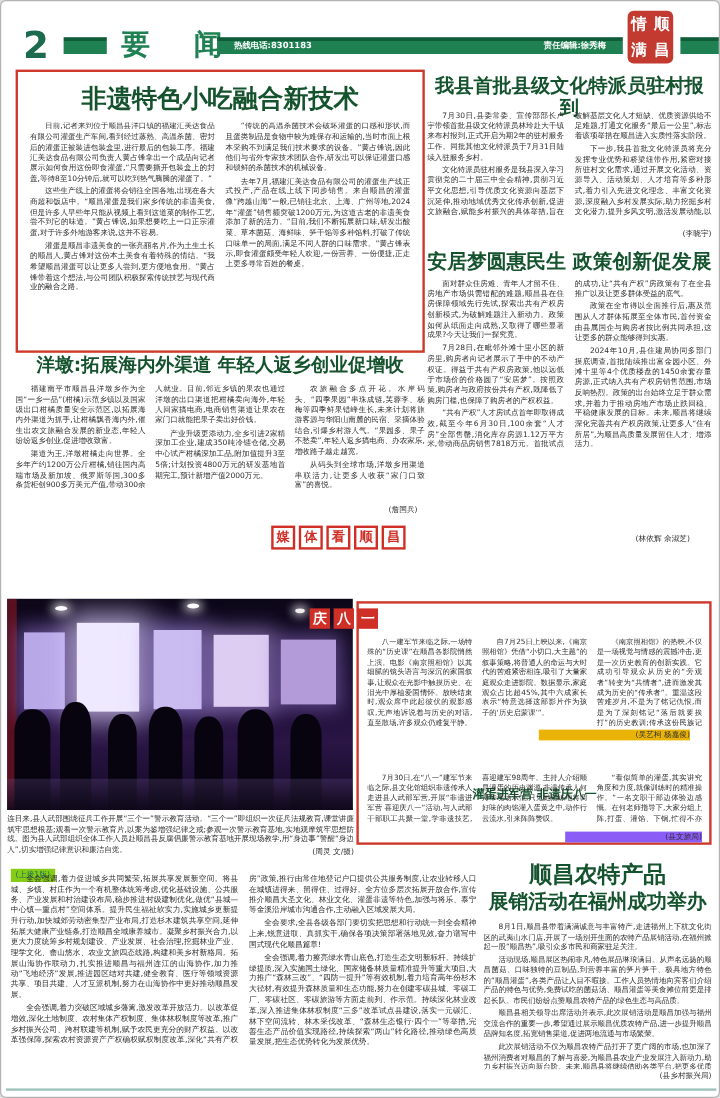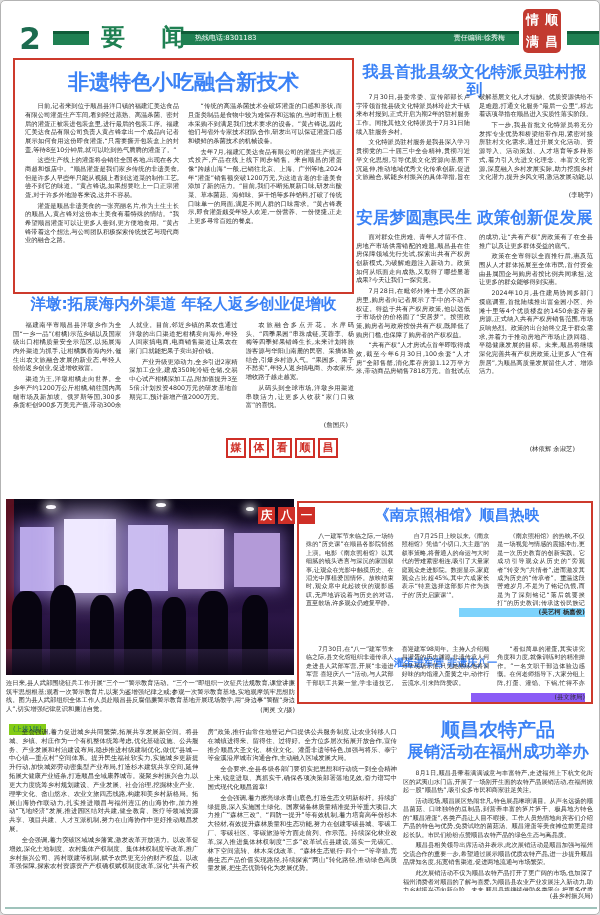--- a/index.html
+++ b/index.html
@@ -1,32 +1,32 @@
 <!DOCTYPE html>
 <html><head>
 <meta charset="utf-8">
 <style>
   html,body{margin:0;padding:0;background:#dcdcdc;font-family:"DejaVu Sans","Liberation Sans",sans-serif;}
   .page{position:relative;width:600px;height:915px;margin:0 auto;background:#ffffff;border:1px solid #b3b3b3;border-radius:5px;overflow:hidden;box-sizing:border-box;}
   .abs{position:absolute;}
   .grn{background:linear-gradient(180deg,#0f5c38 0%,#0f5c38 22%,#1f8052 22%,#1f8052 100%);}
-  .hl{font-weight:bold;color:#3b82f6;text-align:center;line-height:1.15;}
+  .hl{font-weight:bold;color:#14532d;text-align:center;line-height:1.15;}
   .bt{font-size:6.3px;line-height:1.38;color:#2e2e2e;text-align:justify;overflow:hidden;}
   .bt p{margin:0 0 2px 0;text-indent:2em;}
   .c2{column-count:2;column-gap:9px;}
   .c3{column-count:3;column-gap:8px;}
   .byline{font-size:6.4px;color:#2e2e2e;text-align:right;}
   .redbox{border:2px solid #cd3a2c;box-sizing:border-box;background:#fff0;}
   .badge-outline{display:flex;gap:3px;background:#ffffff;padding:1px;}
   .badge-outline span{width:16px;height:16px;border:2px solid #cf2f27;color:#cf2f27;font-weight:bold;font-size:11px;line-height:16px;text-align:center;display:block;background:#fff;}
   .badge-solid{display:flex;gap:3px;}
   .badge-solid span{width:17px;height:17px;background:#cf2f27;color:#ffffff;font-weight:bold;font-size:11.5px;line-height:17px;text-align:center;display:block;}
   .motto{background:#cf2f27;color:#ffffff;font-weight:bold;font-size:13.5px;text-align:center;letter-spacing:1px;line-height:27px;}
   .seal{width:38px;height:44px;background:#c23a30;border-radius:5px;display:grid;grid-template-columns:1fr 1fr;align-items:center;justify-items:center;color:#fff;font-weight:bold;font-size:13px;font-family:"DejaVu Serif","Liberation Serif",serif;}
-  .bar-text{color:#ffffff;font-size:7px;font-weight:normal;line-height:14px;}
+  .bar-text{color:#ffffff;font-size:7px;font-weight:bold;line-height:14px;}
   .tag{display:inline-block;background:#84cc16;color:#1c6b5e;font-size:6.5px;padding:1px 4px;}
   .fig{position:absolute;background:#070410;border-radius:45% 45% 0 0 / 22% 22% 0 0;}
   .scr{position:absolute;}
 </style>
 </head>
 <body>
 
 <div class="page">
 
   <div class="abs" style="left:10px;top:18px;width:38px;height:38px;font-size:31px;font-weight:bold;color:#1c6b4f;text-align:center;line-height:38px;">2</div>
@@ -113,27 +113,26 @@
     <p style="text-indent:0;">连日来,县人武部围绕征兵工作开展“三个一”警示教育活动。“三个一”即组织一次征兵法规教育,课堂讲廉筑牢思想根基;观看一次警示教育片,以案为鉴增强纪律之戒;参观一次警示教育基地,实地观摩筑牢思想防线。图为县人武部组织全体工作人员赴顺昌县反腐倡廉警示教育基地开展现场教学,用“身边事”警醒“身边人”,切实增强纪律意识和廉洁自觉。</p>
   </div>
   <div class="abs byline" style="left:200px;top:705px;width:94px;background:#fff;">(周灵 文/摄)</div>
 
   <div class="abs redbox" style="left:296px;top:500px;width:296px;height:203px;"></div>
   <div class="abs badge-solid" style="left:257px;top:506px;">
     <span>庆</span>
     <span>八</span>
     <span>一</span>
   </div>
-  <div class="abs hl" style="left:330px;top:506px;width:252px;font-size:15px;">《南京照相馆》顺昌热映</div>
   <div class="abs bt c3" style="left:305px;top:531px;width:279px;height:76px;font-size:6.1px;">
     <p>八一建军节来临之际,一场特殊的“历史课”在顺昌各影院悄然上演。电影《南京照相馆》以其细腻的镜头语言与深沉的家国叙事,让观众在光影中触摸历史、在泪光中厚植爱国情怀。放映结束时,观众席中此起彼伏的观影感叹,无声地诉说着与历史的对话,直至散场,许多观众仍难复平静。</p>
     <p>自7月25日上映以来,《南京照相馆》凭借“小切口,大主题”的叙事策略,将普通人的命运与大时代的苦难紧密相连,吸引了大量家庭观众走进影院。数据显示,家庭观众占比超45%,其中六成家长表示“特意选择这部影片作为孩子的‘历史启蒙课’”。</p>
     <p>《南京照相馆》的热映,不仅是一场视觉与情感的震撼冲击,更是一次历史教育的创新实践。它成功引导观众从历史的“旁观者”转变为“共情者”,进而激发其成为历史的“传承者”。重温这段苦难岁月,不是为了铭记仇恨,而是为了深刻铭记“落后就要挨打”的历史教训;传承这份民族记忆,我们更要将悲愤化为砥砺前行的奋进力量。</p>
   </div>
-  <div class="abs byline" style="left:458px;top:607px;width:126px;background:#7dd3fc;font-weight:bold;">(吴艺柯 杨嘉俊)</div>
+  <div class="abs byline" style="left:448px;top:607px;width:126px;background:#eab308;">(吴艺柯 杨嘉俊)</div>
   <div class="abs hl" style="left:305px;top:656px;width:279px;font-size:10px;">灌蛋进军营 非遗庆八一</div>
   <div class="abs bt c3" style="left:305px;top:644px;width:279px;height:48px;font-size:6.1px;">
     <p>7月30日,在“八一”建军节来临之际,县文化馆组织非遗传承人走进县人武部军营,开展“非遗进军营 喜迎庆八一”活动,与人武部干部职工共聚一堂,学非遗技艺,喜迎建军98周年。主持人介绍顺昌灌蛋的历史渊源,非遗传承人何丹华现场示范,只见她熟练地将调好味的肉馅灌入蛋黄之中,动作行云流水,引来阵阵赞叹。</p>
     <p>“看似简单的灌蛋,其实讲究角度和力度,就像训练时的精准操作。”一名文职干部边体验边感慨。在何老师指导下,大家分组上阵,打蛋、灌馅、下锅,忙得不亦乐乎。15分钟后,一锅锅圆润饱满的灌蛋翻滚出锅,鲜香扑鼻,大家品尝着自己的劳动成果,直呼“暖胃,更暖心!”</p>
 
   </div>
   <div class="abs byline" style="left:470px;top:692px;width:114px;background:#8b5cf6;">(县文旅局)</div>
 
   <div class="abs" style="left:8px;top:715px;">
     <span class="tag">(上接1版)</span>

